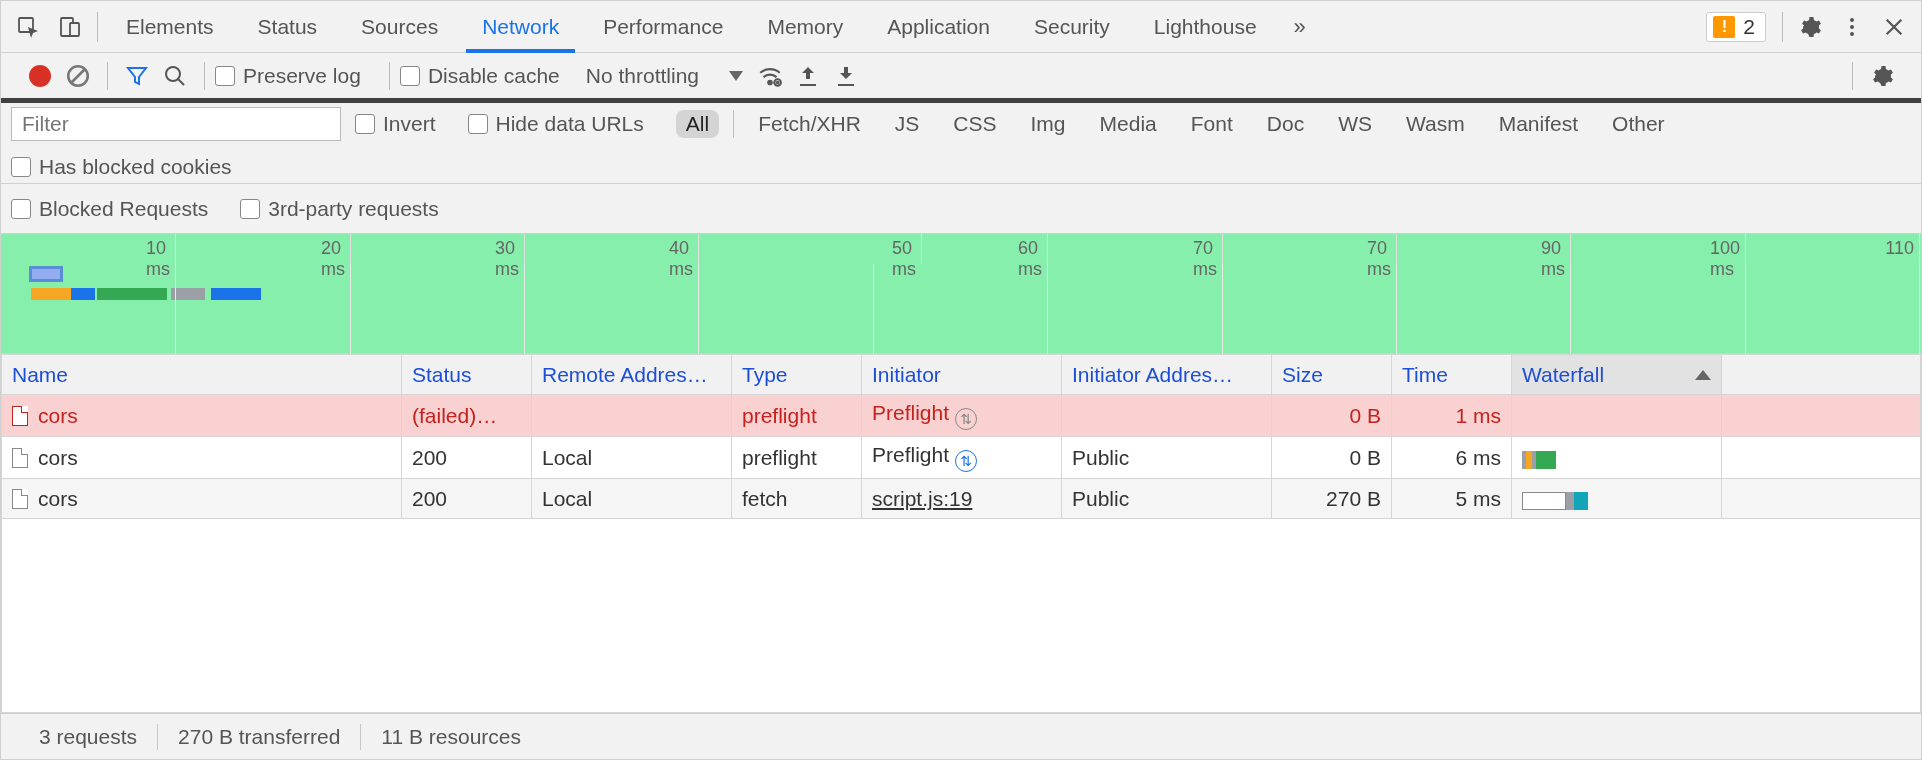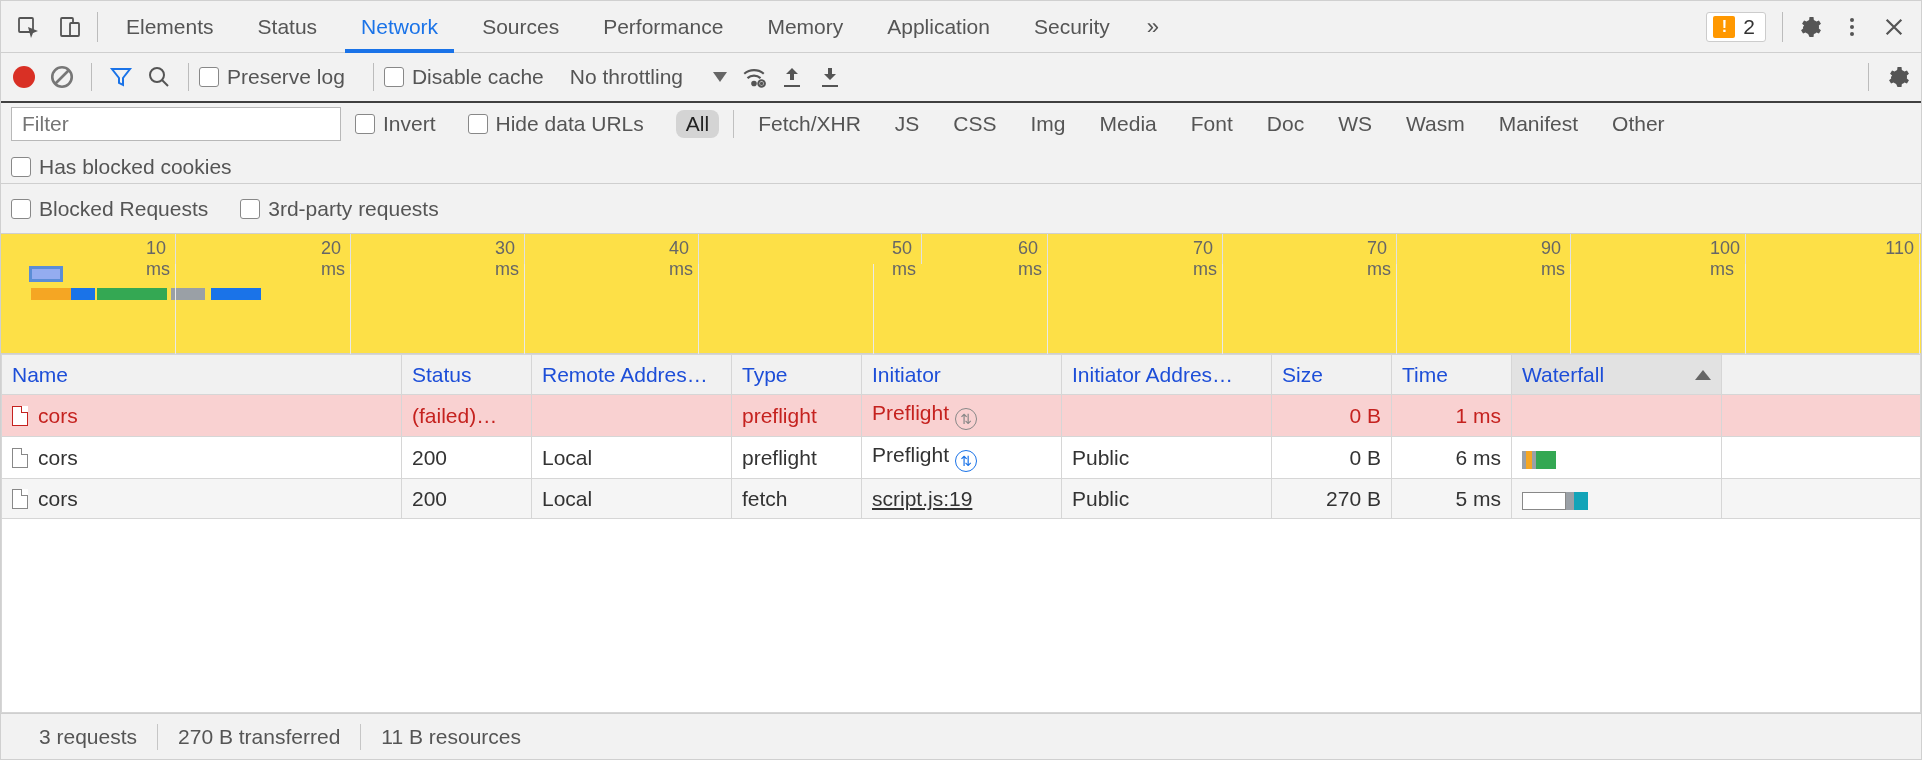--- a/index.html
+++ b/index.html
@@ -48,22 +48,22 @@
   .issue-badge .warn-chip {
     width:22px; height:22px; background:#ff9800; border-radius:2px;
     display:inline-flex;align-items:center;justify-content:center;color:#fff;
     font-size:16px; font-weight:700; margin-right:8px;
   }
   .chev-double { font-size:22px; color:#555; }
 
   
   .toolbar2 {
     display:flex; align-items:center;
-    height:50px; border-bottom:2px solid #404040;
-    background:#f2f2f2; padding:0 4px;
+    height:50px; border-bottom:5px solid #404040;
+    background:#f2f2f2; padding:0 20px;
   }
   .toolbar2 .iconbtn {
     width:38px; height:38px;
     display:inline-flex;align-items:center;justify-content:center;
     cursor:pointer; color:#555;
   }
   .toolbar2 .record { color:#fff; }
   .toolbar2 .record .dot{
     width:22px;height:22px;border-radius:50%;background:#d93025;display:block;
   }
@@ -101,21 +101,21 @@
   }
   .type-pill {
     padding:2px 10px; border-radius:8px; cursor:pointer;
   }
   .type-pill.active { background:#d4d4d4; color:#222;}
   .divider-v { width:1px; height:28px; background:#c0c0c0; }
 
   
   .timeline {
     position:relative; height:120px; border-bottom:1px solid #cfcfcf;
-    background:#fde047;
+    background:#86efac;
   }
   .timeline .ticks { position:relative; height:30px; }
   .timeline .tick {
     position:absolute; top:0; height:100%;
     border-left:1px solid #e1e1e1;
   }
   .timeline .tick span{
     position:absolute; top:4px; right:6px;
     font-size:18px; color:#666;
   }
@@ -199,26 +199,27 @@
       <svg width="24" height="24" viewBox="0 0 24 24" fill="none" stroke="#555" stroke-width="1.8">
         <rect x="3" y="3" width="12" height="18" rx="1"></rect>
         <rect x="12" y="8" width="9" height="13" rx="1" fill="#f2f2f2"></rect>
       </svg>
     </div>
     <div class="sep"></div>
 
     <div class="main-tabs" id="main-tabs">
         <div class="tab">Elements</div>
         <div class="tab">Status</div>
+        <div class="tab">Sources</div>
         <div class="tab active">Network</div>
-        <div class="tab">Sources</div>
         <div class="tab">Performance</div>
         <div class="tab">Memory</div>
         <div class="tab">Application</div>
         <div class="tab">Security</div>
+        <div class="tab">Lighthouse</div>
       </div>
 
     <div class="iconbtn">
       <span class="chev-double">»</span>
     </div>
 
     <div class="spacer"></div>
 
     <div class="issue-badge">
       <span class="warn-chip">!</span>

